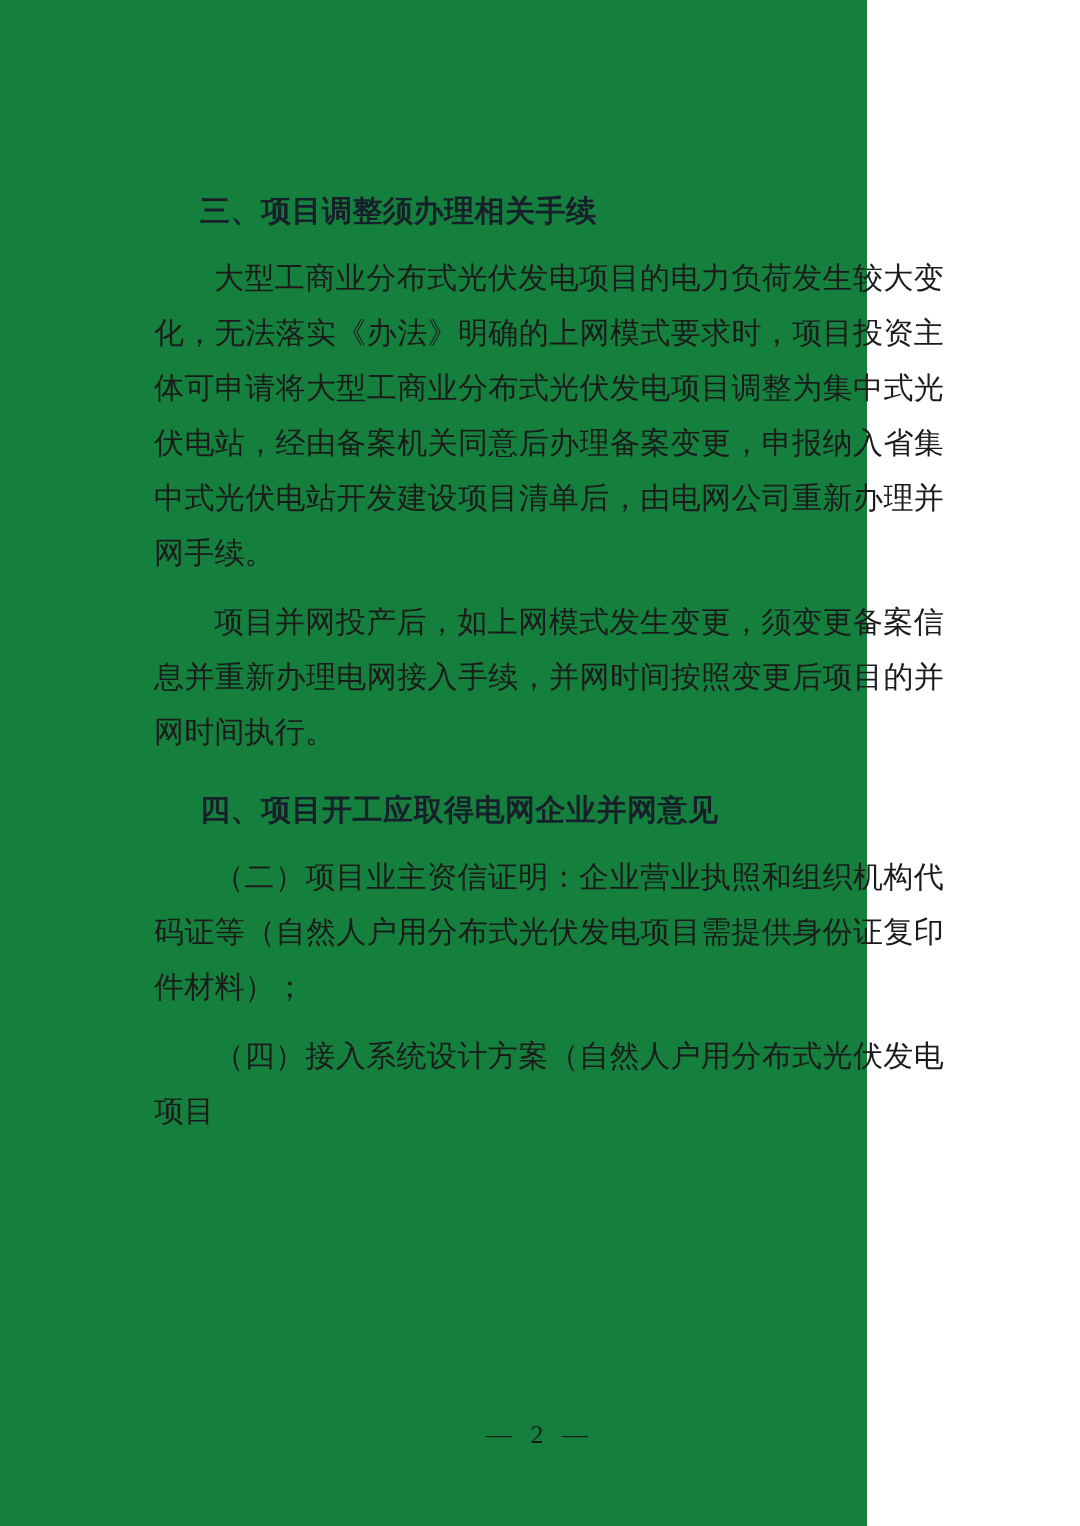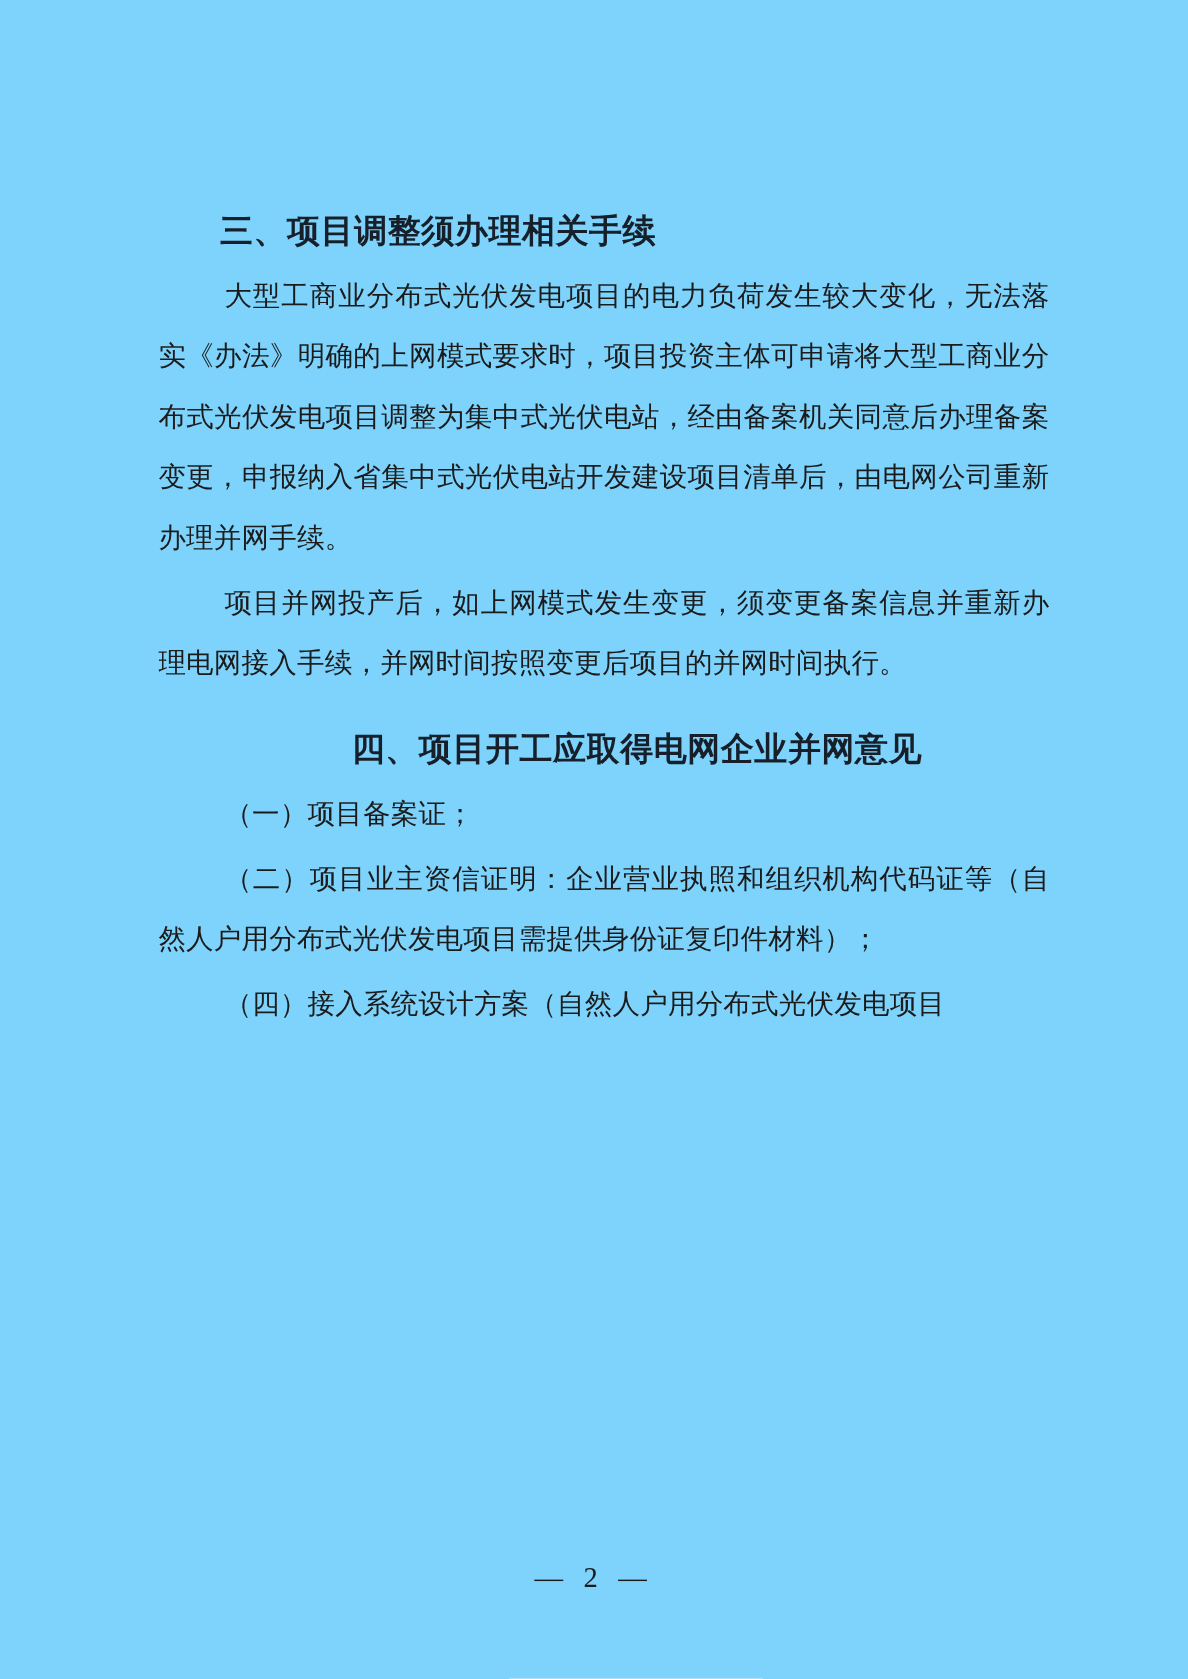--- a/index.html
+++ b/index.html
@@ -12,48 +12,47 @@
     height: 1526px;
     font-family: "Liberation Serif", "DejaVu Serif", serif;
     color: #1a1a1a;
     position: relative;
     overflow: hidden;
   }
   .page {
     position: absolute;
     left: 0;
     top: 0;
-    width: 1080px;
+    width: 867px;
     height: 1526px;
-    background: #7dd3fc;
+    background: #15803d;
   }
   .content {
     position: absolute;
     left: 140px;
     top: 186px;
     width: 818px;
   }
   .heading {
     font-family: "Liberation Sans", "DejaVu Sans", sans-serif;
     font-weight: bold;
     font-size: 30px;
     line-height: 50px;
     margin: 0 0 6px 0;
     padding-left: 60px;
     color: #17202a;
     letter-spacing: 0.5px;
   }
   .heading.second {
     margin-top: 26px;
-    text-align: center;
   }
   p.para {
-    font-size: 25px;
+    font-size: 30px;
     line-height: 55px;
-    margin: 4px;
+    margin: 14px;
     text-align: justify;
     text-justify: inter-ideograph;
     text-indent: 60px;
     color: #1b1b1b;
     letter-spacing: 0.2px;
   }
   .footer {
     position: absolute;
     left: 0;
     top: 1420px;
@@ -76,21 +75,20 @@
 
     <h2 class="heading">三、项目调整须办理相关手续</h2>
 
     <p class="para">大型工商业分布式光伏发电项目的电力负荷发生较大变化，无法落实《办法》明确的上网模式要求时，项目投资主体可申请将大型工商业分布式光伏发电项目调整为集中式光伏电站，经由备案机关同意后办理备案变更，申报纳入省集中式光伏电站开发建设项目清单后，由电网公司重新办理并网手续。</p>
 
     <p class="para">项目并网投产后，如上网模式发生变更，须变更备案信息并重新办理电网接入手续，并网时间按照变更后项目的并网时间执行。</p>
 
     <h2 class="heading second">四、项目开工应取得电网企业并网意见</h2>
 
 
-    <p class="para">（一）项目备案证；</p>
 
     <p class="para">（二）项目业主资信证明：企业营业执照和组织机构代码证等（自然人户用分布式光伏发电项目需提供身份证复印件材料）；</p>
 
 
     <p class="para">（四）接入系统设计方案（自然人户用分布式光伏发电项目</p>
 
   </div>
 
   <div class="footer">
     <span class="pagenum">— 2 —</span>

